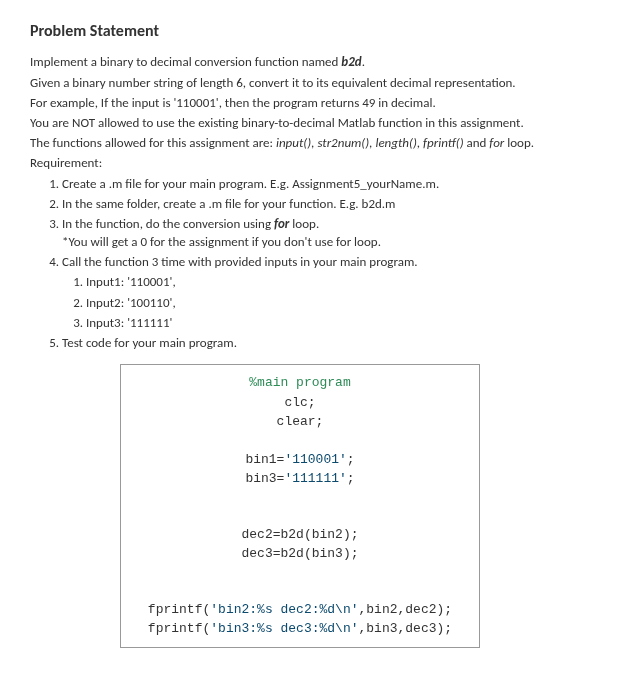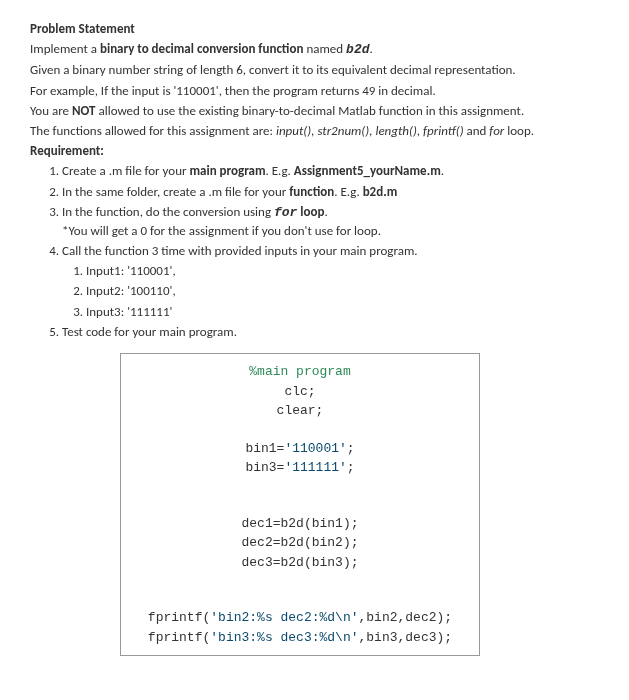--- a/index.html
+++ b/index.html
@@ -10,39 +10,38 @@
     body {
       font-family: Calibri, Arial, sans-serif;
       font-size: 13px;
       color: #333;
       background: #fff;
       padding: 20px 30px;
       width: 629px;
       line-height: 1.4;
     }
     h2 {
-      font-size: 13px;
+      font-size: 16px;
       font-weight: bold;
-      margin-bottom: 2px;
+      margin-bottom: 11px;
     }
     p {
       margin-bottom: 2px;
     }
     .section-gap {
     }
     .bold {
-      font-weight: bold;
+      font-weight: normal;
     }
     .italic {
       font-style: italic;
     }
     .bold-italic {
       font-weight: bold;
       font-style: italic;
-      font-family: Liberation Mono, monospace;
     }
     ol {
       margin-left: 32px;
       margin-top: 2px;
     }
     ol li {
       margin-bottom: 2px;
     }
     ol ol {
       margin-left: 24px;
@@ -112,20 +111,19 @@
 
 <div class="code-box">
   <div><span class="code-comment">%main program</span></div>
   <div>clc;</div>
   <div>clear;</div>
   <div class="code-block-spacer"></div>
   <div><span>bin1=</span><span class="code-string">'110001'</span><span>;</span></div>
   <div><span>bin3=</span><span class="code-string">'111111'</span><span>;</span></div>
   <div class="code-block-spacer"></div>
   <div class="code-block-spacer"></div>
-  <div>dec1=b2d(bin1);</div>
   <div>dec2=b2d(bin2);</div>
   <div>dec3=b2d(bin3);</div>
   <div class="code-block-spacer"></div>
   <div class="code-block-spacer"></div>
   <div><span>fprintf(</span><span class="code-string">'bin2:%s dec2:%d\n'</span><span>,bin2,dec2);</span></div>
   <div><span>fprintf(</span><span class="code-string">'bin3:%s dec3:%d\n'</span><span>,bin3,dec3);</span></div>
 </div>
 
 </body></html>

